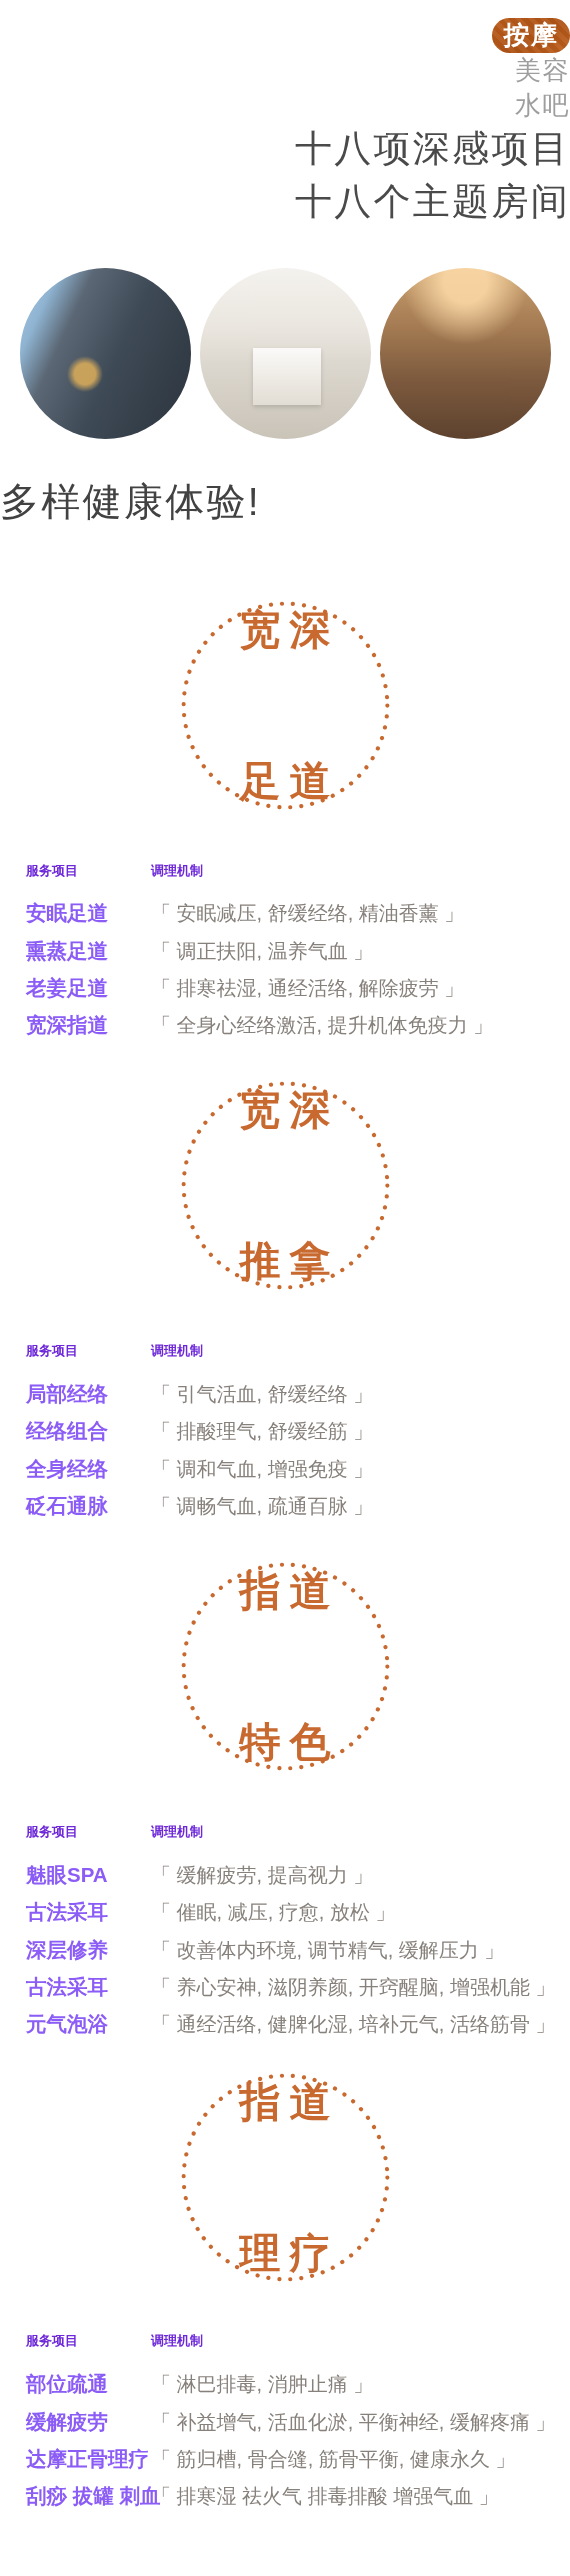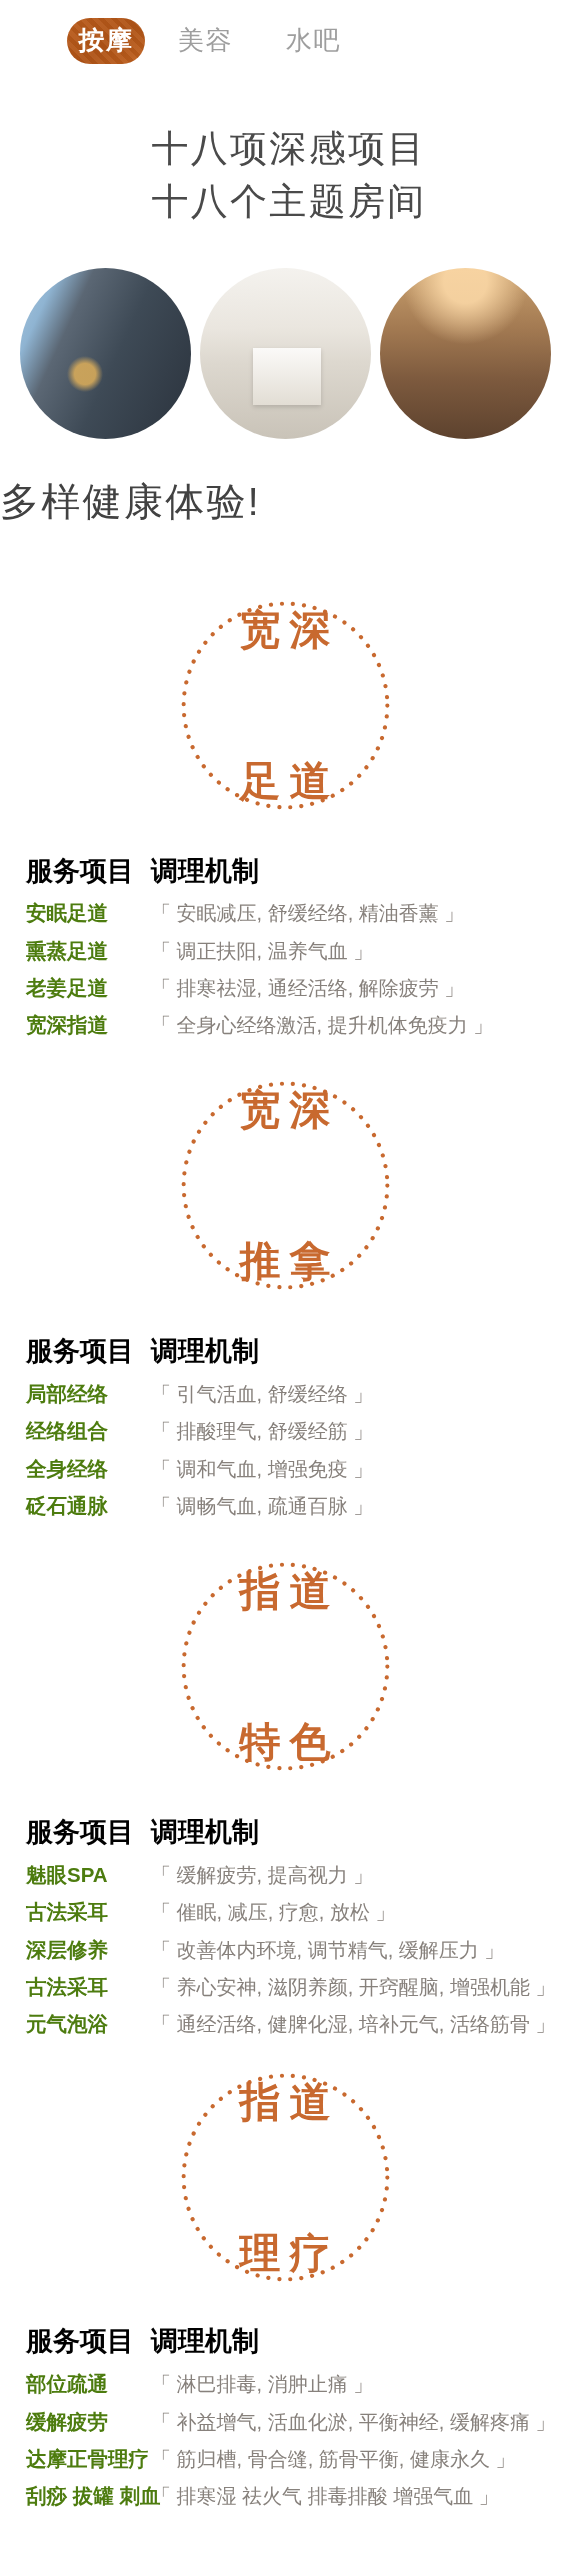--- a/index.html
+++ b/index.html
@@ -6,41 +6,41 @@
   body{
     width:570px;
     font-family:"Liberation Sans","DejaVu Sans",sans-serif;
     color:#3f3f3f;
     -webkit-font-smoothing:antialiased;
   }
   .page{width:570px;overflow:hidden;padding-bottom:30px;}
 
   
   .tabbar{
-    display:flex;align-items:center;
-    padding:17.5px 0 0 67px;height:46px;
+    display:flex;align-items:flex-end;
+    padding:17.5px 0 0 67px;height:46px;flex-direction:column;
   }
   .tab-pill{
     width:78px;height:46px;border-radius:23.6px;
     display:flex;align-items:center;justify-content:center;
     color:#ffffff;font-size:26px;font-weight:bold;
     background:
       repeating-linear-gradient(45deg, rgba(140,60,10,0.18) 0 4.6px, rgba(255,255,255,0.04) 4.6px 9px),
       linear-gradient(145deg,#bb5e1e 0%,#b05518 55%,#c06322 100%);
     cursor:pointer;letter-spacing:1.5px;
   }
   .tab-plain{
     font-size:26px;color:#9e9e9e;cursor:pointer;letter-spacing:1.5px;
   }
   .tab-beauty{margin-left:33px;}
   .tab-bar-drink{margin-left:53px;}
 
   
   .hero-title{
-    margin-top:58px;text-align:center;
+    margin-top:58px;text-align:right;
     font-size:37px;line-height:53px;font-weight:300;
     color:#4a4a4a;letter-spacing:2.3px;padding-left:8px;
   }
   .photos{
     margin-top:40px;display:flex;justify-content:center;gap:9px;
   }
   .photo{
     width:171px;height:171px;border-radius:50%;
     flex:none;position:relative;overflow:hidden;
   }
@@ -84,25 +84,25 @@
   .badge-3{margin-top:43px;}
   .badge-4{margin-top:36px;}
 
   
   .svc-table{margin:48px 19px 0 26px;}
   .svc-table-4{margin-top:46px;}
   .svc-head,.svc-row{display:flex;align-items:baseline;}
   .svc-head{margin-bottom:16.7px;}
   .svc-row{margin-bottom:11.4px;}
   .svc-head .c1,.svc-head .c2{
-    color:#000000;font-weight:bold;font-size:27px;line-height:26px;
+    color:#6d28d9;font-weight:bold;font-size:13px;line-height:26px;
   }
   .c1{width:125px;flex:none;white-space:nowrap;}
   .svc-row .c1{
-    color:#4d7c0f;font-weight:bold;font-size:20.5px;line-height:26px;
+    color:#8b5cf6;font-weight:bold;font-size:20.5px;line-height:26px;
   }
   .svc-row .c2{
     color:#87817c;font-size:20px;line-height:26px;font-weight:300;
     white-space:nowrap;
   }
 </style>
 </head>
 <body>
 
 <div class="page">

